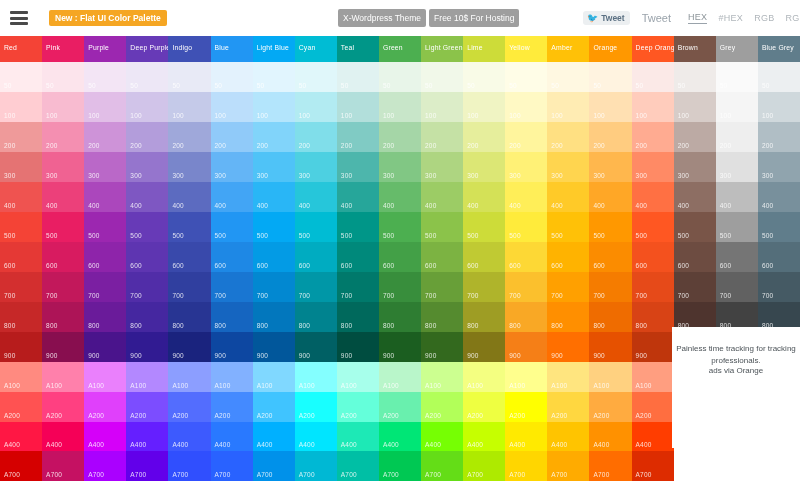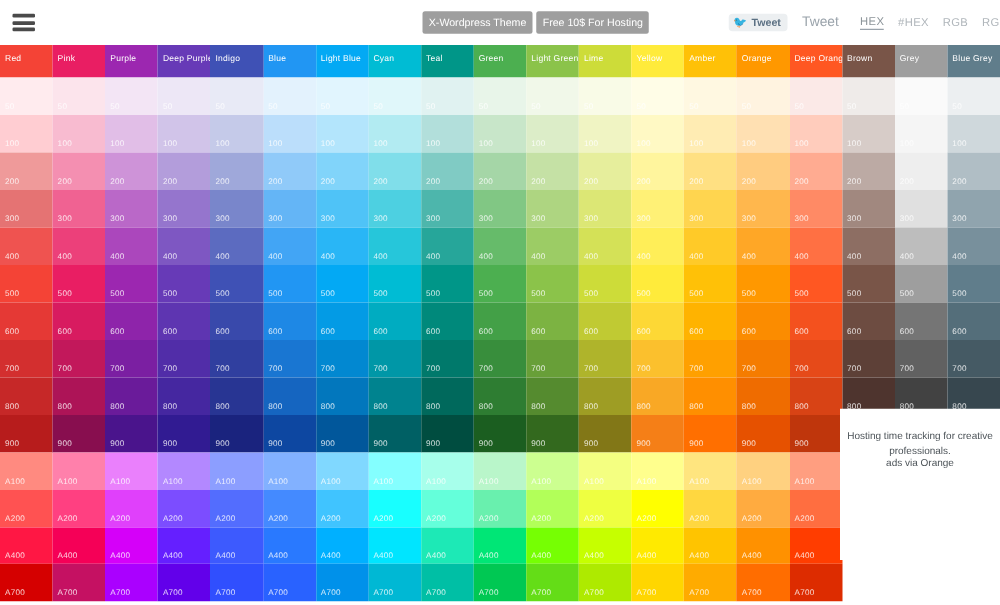--- a/index.html
+++ b/index.html
@@ -176,20 +176,21 @@
 
 <div id="header">
 
   <div id="menu-icon">
     <i></i>
       <i></i>
       <i></i>
   </div>
 
 
+  <div id="new-badge">New : Flat UI Color Palette</div>
 
   <div id="promo-group">
     <div class="promo-btn">X-Wordpress Theme</div>
     <div class="promo-btn">Free 10$ For Hosting</div>
   </div>
 
   <div id="tweet-group">
     <div id="tweet-button">
       <span class="bird">🐦</span>
       <span class="lbl">Tweet</span>
@@ -1059,15 +1060,15 @@
       <div class="swatch" style="height: 30px; background: rgb(55, 71, 79);">
         <span class="lbl" style="color: rgb(255, 255, 255); opacity: 0.82;">800</span>
       </div>
       <div class="swatch" style="height: 30px; background: rgb(38, 50, 56);">
         <span class="lbl" style="color: rgb(255, 255, 255); opacity: 0.82;">900</span>
       </div>
     </div>
   </div>
 
 <div id="carbon-ad">
-  <div id="carbon-text">Hosting time tracking for creative professionals.</div>
+  <div id="carbon-text">Painless time tracking for tracking professionals.</div>
   <div id="carbon-poweredby">ads via Orange</div>
 </div>
 
 </body></html>

